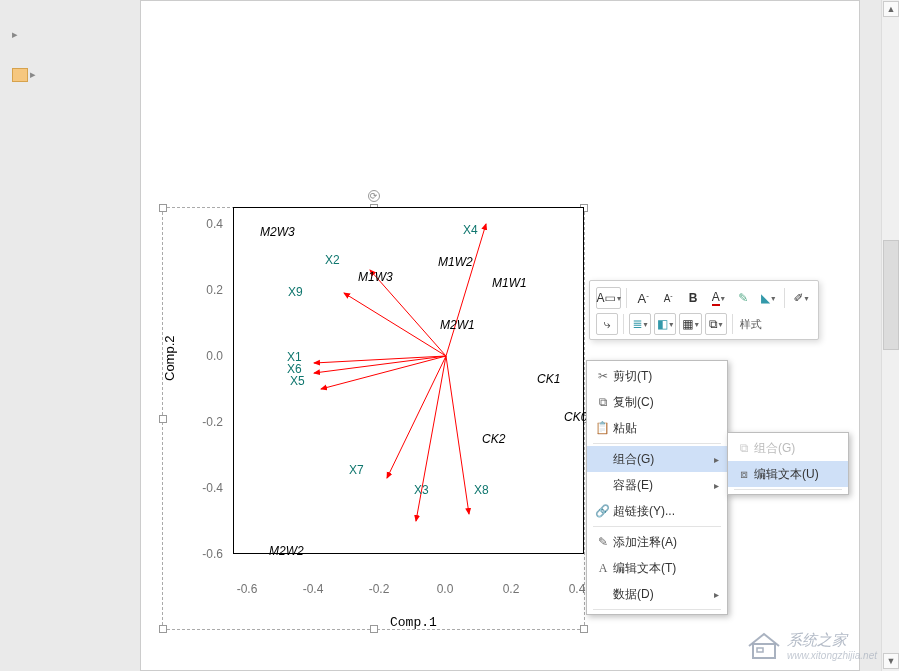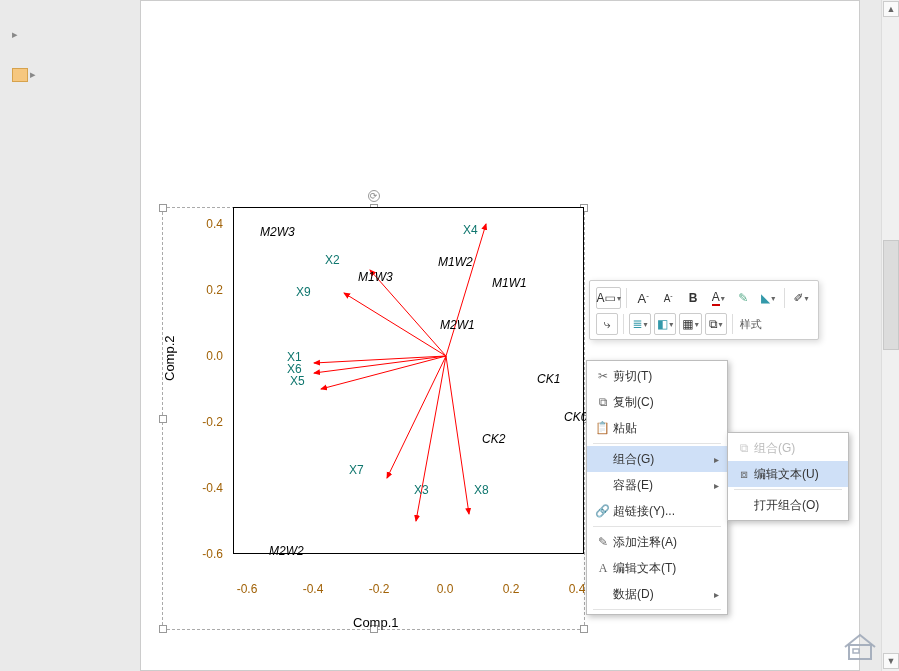--- a/index.html
+++ b/index.html
@@ -12,22 +12,22 @@
   .rail-row { font-size: 11px; color:#888; }
   
   
   .sel-box { position: absolute; left: 162px; top: 207px; width: 423px; height: 423px; border: 1px dashed #aaa; }
   .sel-handle { position: absolute; width: 8px; height: 8px; background: #fff; border: 1px solid #999; }
   .sel-rot { position:absolute; left:50%; top:-18px; transform:translateX(-50%); width:12px; height:12px; border:1px solid #999; border-radius:50%; background:#fff; color:#888; font-size:9px; text-align:center; line-height:10px;}
   
   .plot-frame { position: absolute; left: 233px; top: 207px; width: 351px; height: 347px; background:#fff; border: 1px solid #000; }
   .plot-frame svg { display:block; }
   .axis-label-y { position:absolute; left: 162px; top: 381px; transform: rotate(-90deg); transform-origin: left top; font-size:13px; font-family: Arial; }
-  .axis-label-x { position:absolute; left: 353px; top: 615px; font-size:13px; font-family: Liberation Sans, sans-serif; text-align: right;}
-  .tick-label { position:absolute; font-size:12px; font-family: Arial; color:#a16207;}
+  .axis-label-x { position:absolute; left: 390px; top: 615px; font-size:13px; font-family: Liberation Mono, monospace; text-align: right;}
+  .tick-label { position:absolute; font-size:12px; font-family: Arial; color:#737373;}
   .tick-y { text-align:right; width:36px; }
   .tick-x { text-align:center; width:30px; }
   .chart-text { position:absolute; font-family: Arial; font-size:12px; }
   .chart-text.red { color:#0f766e; }
   .chart-text.black { color:#000;font-style:italic; }
 
   
   .mini-toolbar { position:absolute; left: 589px; top: 280px; width: 230px; height: 60px; background:#fff; border:1px solid #ccc; border-radius:2px; box-shadow: 2px 2px 6px rgba(0,0,0,0.15); padding: 4px 6px; }
   .mt-row { display:flex; align-items:center; gap:3px; height:26px; }
   .mt-btn { display:inline-flex; align-items:center; justify-content:center; min-width:22px; height:22px; border:1px solid transparent; border-radius:2px; font-size:12px; color:#333; cursor:default; padding:0 2px;}
@@ -146,21 +146,21 @@
   <div class="chart-text black" style="left:269px; top:544px">M2W2</div>
 
   <div class="chart-text red" style="left:287px; top:350px">X1</div>
   <div class="chart-text red" style="left:325px; top:253px">X2</div>
   <div class="chart-text red" style="left:414px; top:483px">X3</div>
   <div class="chart-text red" style="left:463px; top:223px">X4</div>
   <div class="chart-text red" style="left:290px; top:374px">X5</div>
   <div class="chart-text red" style="left:287px; top:362px">X6</div>
   <div class="chart-text red" style="left:349px; top:463px">X7</div>
   <div class="chart-text red" style="left:474px; top:483px">X8</div>
-  <div class="chart-text red" style="left:296px; top:285px">X9</div>
+  <div class="chart-text red" style="left:288px; top:285px">X9</div>
 
   <div class="mini-toolbar">
     <div class="mt-row">
       <div class="mt-btn box">
           <span>A▭</span>
           <span class="chev">▾</span>
         </div>
       <div class="mt-sep"></div>
       <div class="mt-btn" style="font-size:13px">A<span style="font-size:8px">ˆ</span></div>
       <div class="mt-btn" style="font-size:10px">A<span style="font-size:7px">ˇ</span></div>
@@ -256,32 +256,32 @@
   <div class="ctx-sub">
     <div class="ctx-item disabled">
         <span class="icon">⧉</span>
         <span class="lbl">组合(G)</span>
       </div>
     <div class="ctx-item hover">
         <span class="icon">⧈</span>
         <span class="lbl">编辑文本(U)</span>
       </div>
     <div class="ctx-sep"></div>
-    <div class="ctx-item">
-        <span class="icon"></span>
-        <span class="lbl">打开组合(O)</span>
-      </div>
   </div>
 
   <div class="vscrollbar">
     <div class="vscroll-btn">▲</div>
     <div class="vscroll-thumb"></div>
     <div class="vscroll-btn vscroll-dn">▼</div>
   </div>
 
   <div class="watermark">
     <svg width="34" height="28">
       <polyline points="2,14 17,2 32,14" fill="none" stroke="rgba(160,170,185,0.9)" stroke-width="2"></polyline>
       <rect x="6" y="12" width="22" height="14" fill="none" stroke="rgba(160,170,185,0.9)" stroke-width="2"></rect>
       <rect x="10" y="16" width="6" height="4" fill="none" stroke="rgba(160,170,185,0.9)" stroke-width="1.5"></rect>
     </svg>
+    <div>
+      <div style="font-size:15px">系统之家</div>
+      <div style="font-size:10px;opacity:.8">www.xitongzhijia.net</div>
+    </div>
   </div>
 </div>
 
 </body></html>

